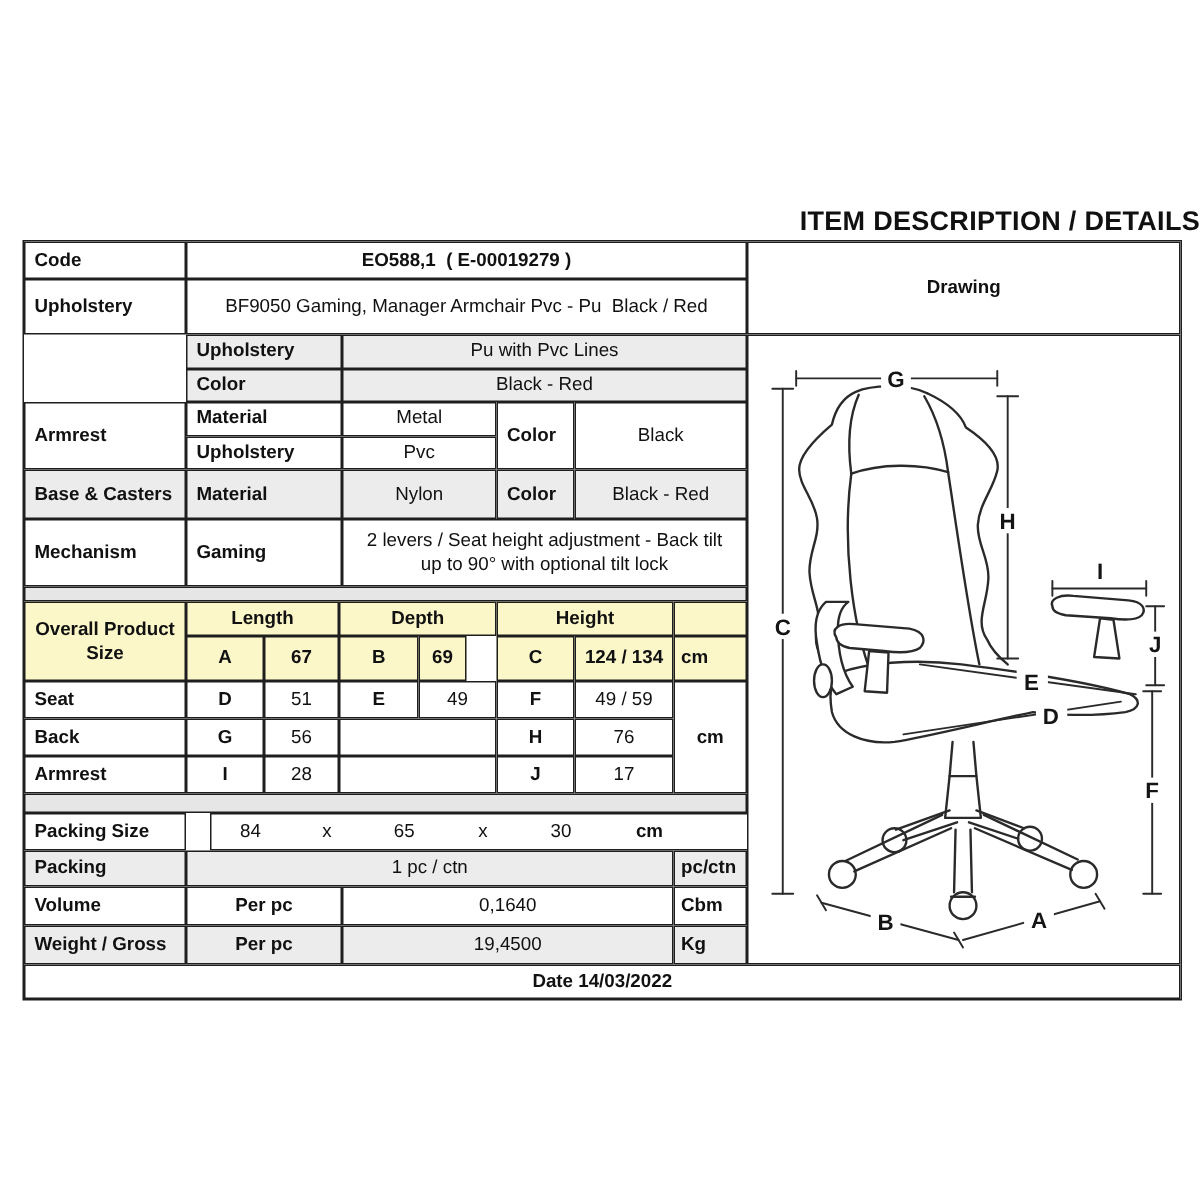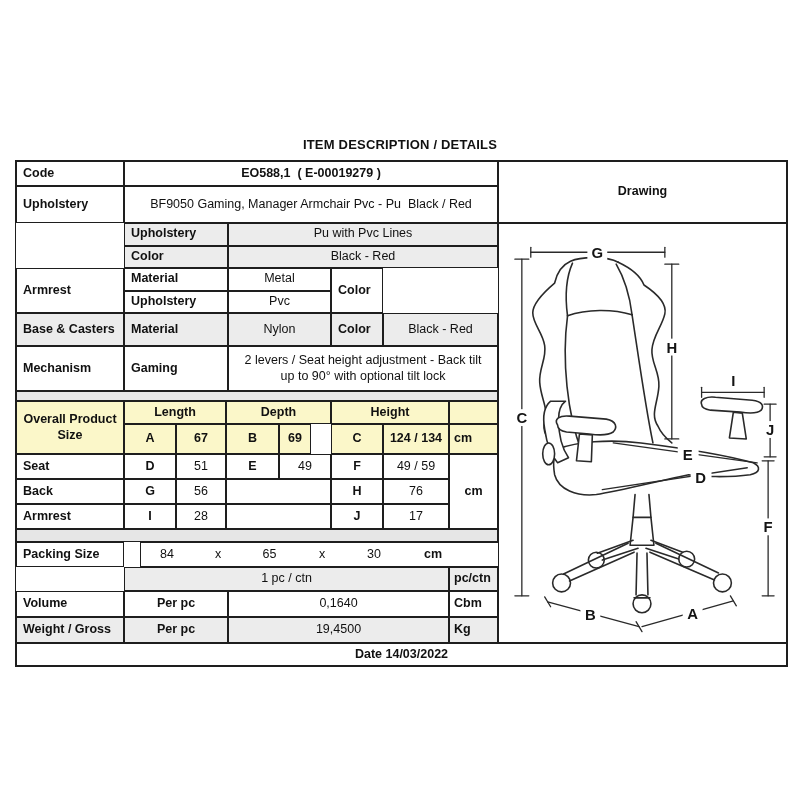--- a/index.html
+++ b/index.html
@@ -2,22 +2,22 @@
 <html><head>
 <meta charset="utf-8">
 <style>
   html,body{margin:0;padding:0;}
   body{
     width:800px;height:800px;background:#ffffff;position:relative;
     font-family:"Liberation Sans","DejaVu Sans",sans-serif;color:#111;
     -webkit-font-smoothing:antialiased;
   }
   .page-title{
-    position:absolute;left:0;right:0;top:137px;text-align:center;
-    font-size:13px;font-weight:bold;letter-spacing:.2px;
+    position:absolute;left:0;right:0;top:137px;text-align:right;
+    font-size:18px;font-weight:bold;letter-spacing:.2px;
   }
   .sheet{
     position:absolute;left:15px;top:160px;width:771px;height:505px;
     border:1px solid #1e1e1e;box-sizing:content-box;
   }
   .cell{
     position:absolute;border:1px solid #1e1e1e;box-sizing:border-box;
     display:flex;align-items:center;justify-content:center;
     font-size:12.5px;line-height:1.25;background:#fff;text-align:center;
     overflow:hidden;
@@ -55,20 +55,21 @@
   <div class="cell gray" style="left:212px;top:62px;width:270px;height:22.5px">Pu with Pvc Lines</div>
   <div class="cell lbl gray" style="left:108px;top:84.5px;width:104px;height:22.5px">Color</div>
   <div class="cell gray" style="left:212px;top:84.5px;width:270px;height:22.5px">Black - Red</div>
 
   <div class="cell lbl" style="left:0;top:107px;width:108px;height:45px">Armrest</div>
   <div class="cell lbl" style="left:108px;top:107px;width:104px;height:22.5px">Material</div>
   <div class="cell" style="left:212px;top:107px;width:103px;height:22.5px">Metal</div>
   <div class="cell lbl" style="left:108px;top:129.5px;width:104px;height:22.5px">Upholstery</div>
   <div class="cell" style="left:212px;top:129.5px;width:103px;height:22.5px">Pvc</div>
   <div class="cell lbl" style="left:315px;top:107px;width:52px;height:45px">Color</div>
+  <div class="cell" style="left:367px;top:107px;width:115px;height:45px">Black</div>
 
   <div class="cell lbl gray" style="left:0;top:152px;width:108px;height:33px">Base &amp; Casters</div>
   <div class="cell lbl gray" style="left:108px;top:152px;width:104px;height:33px">Material</div>
   <div class="cell gray" style="left:212px;top:152px;width:103px;height:33px">Nylon</div>
   <div class="cell lbl gray" style="left:315px;top:152px;width:52px;height:33px">Color</div>
   <div class="cell gray" style="left:367px;top:152px;width:115px;height:33px">Black - Red</div>
 
   <div class="cell lbl" style="left:0;top:185px;width:108px;height:45px">Mechanism</div>
   <div class="cell lbl" style="left:108px;top:185px;width:104px;height:45px">Gaming</div>
   <div class="cell prewrap" style="left:212px;top:185px;width:270px;height:45px">2 levers / Seat height adjustment - Back tilt
@@ -117,20 +118,21 @@
   <div class="cell lbl" style="left:0;top:381px;width:108px;height:25px">Packing Size</div>
   <div class="cell psize-grid" style="left:124px;top:381px;width:450px;height:25px">
     <span style="left:0;width:52px">84</span>
     <span style="left:52px;width:50px">x</span>
     <span style="left:102px;width:53px">65</span>
     <span style="left:155px;width:52px">x</span>
     <span style="left:207px;width:52px">30</span>
     <span style="left:259px;width:66px;font-weight:bold">cm</span>
   </div>
 
+  <div class="cell lbl gray" style="left:0;top:406px;width:108px;height:24px">Packing</div>
   <div class="cell gray" style="left:108px;top:406px;width:325px;height:24px">1 pc / ctn</div>
   <div class="cell unit gray" style="left:433px;top:406px;width:49px;height:24px">pc/ctn</div>
 
   <div class="cell lbl" style="left:0;top:430px;width:108px;height:26px">Volume</div>
   <div class="cell bold" style="left:108px;top:430px;width:104px;height:26px">Per pc</div>
   <div class="cell" style="left:212px;top:430px;width:221px;height:26px">0,1640</div>
   <div class="cell unit" style="left:433px;top:430px;width:49px;height:26px">Cbm</div>
 
   <div class="cell lbl gray" style="left:0;top:456px;width:108px;height:26px">Weight / Gross</div>
   <div class="cell bold gray" style="left:108px;top:456px;width:104px;height:26px">Per pc</div>

